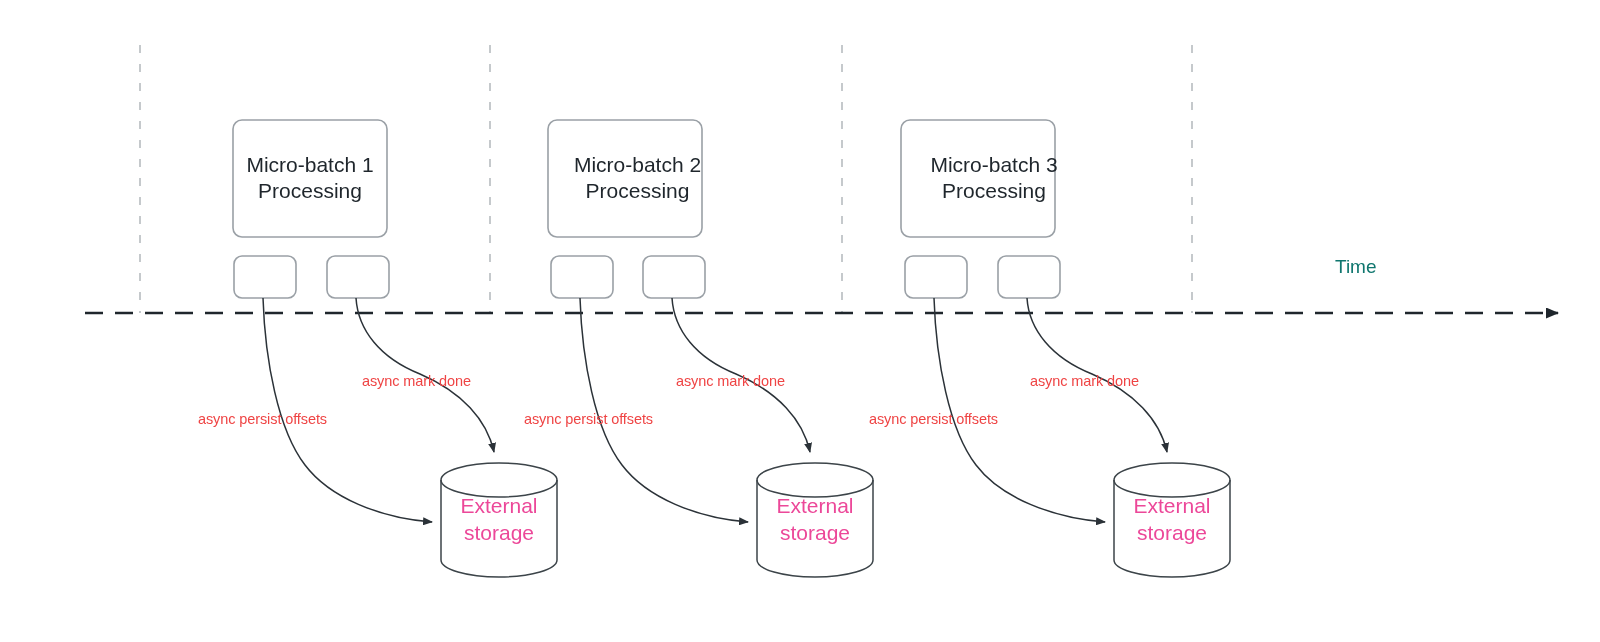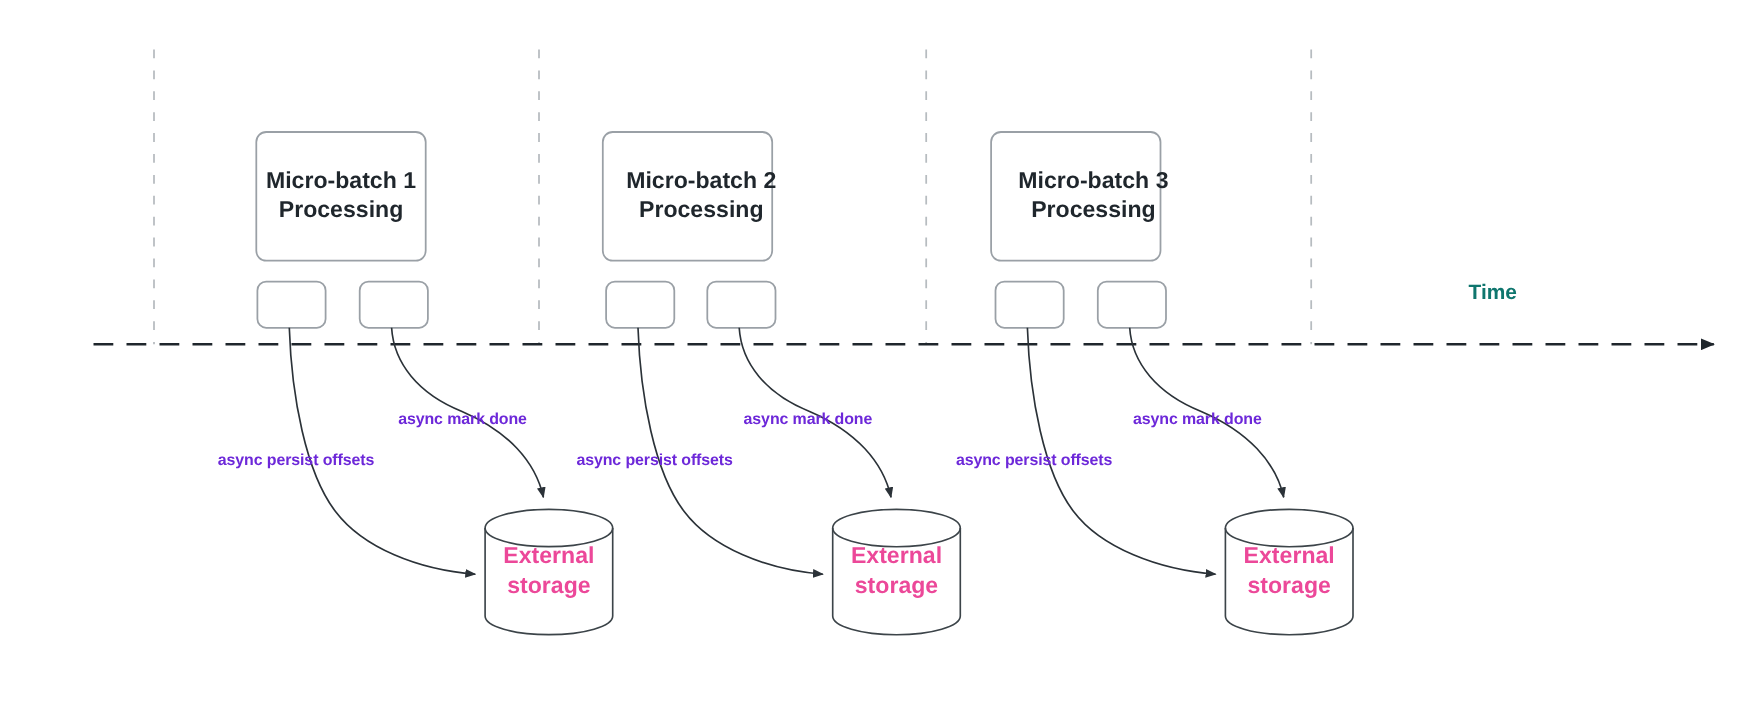--- a/index.html
+++ b/index.html
@@ -28,42 +28,41 @@
     height: 642px;
   }
   .batch-label,
   .store-label,
   .time-label,
   .edge-label {
     position: absolute;
     white-space: pre;
     color: #20262b;
     pointer-events: none;
-    font-weight: bold;
   }
   .batch-label {
     font-size: 21px;
     line-height: 26px;
     text-align: center;
     color: #1f262c;
   }
   .store-label {
     font-size: 21px;
     line-height: 27px;
     text-align: center;
     color: #ec4899;
   }
   .time-label {
     font-size: 19px;
     color: #0f766e;
   }
   .edge-label {
     font-size: 14.5px;
-    font-weight: bold;
-    color: #6d28d9;
+    font-weight: normal;
+    color: #ef4444;
     letter-spacing: -0.1px;
   }
 </style>
 </head>
 <body>
 
 <div id="diagram-root">
 
   <svg class="layer" viewBox="0 0 1600 642" xmlns="http://www.w3.org/2000/svg">
     <defs>

